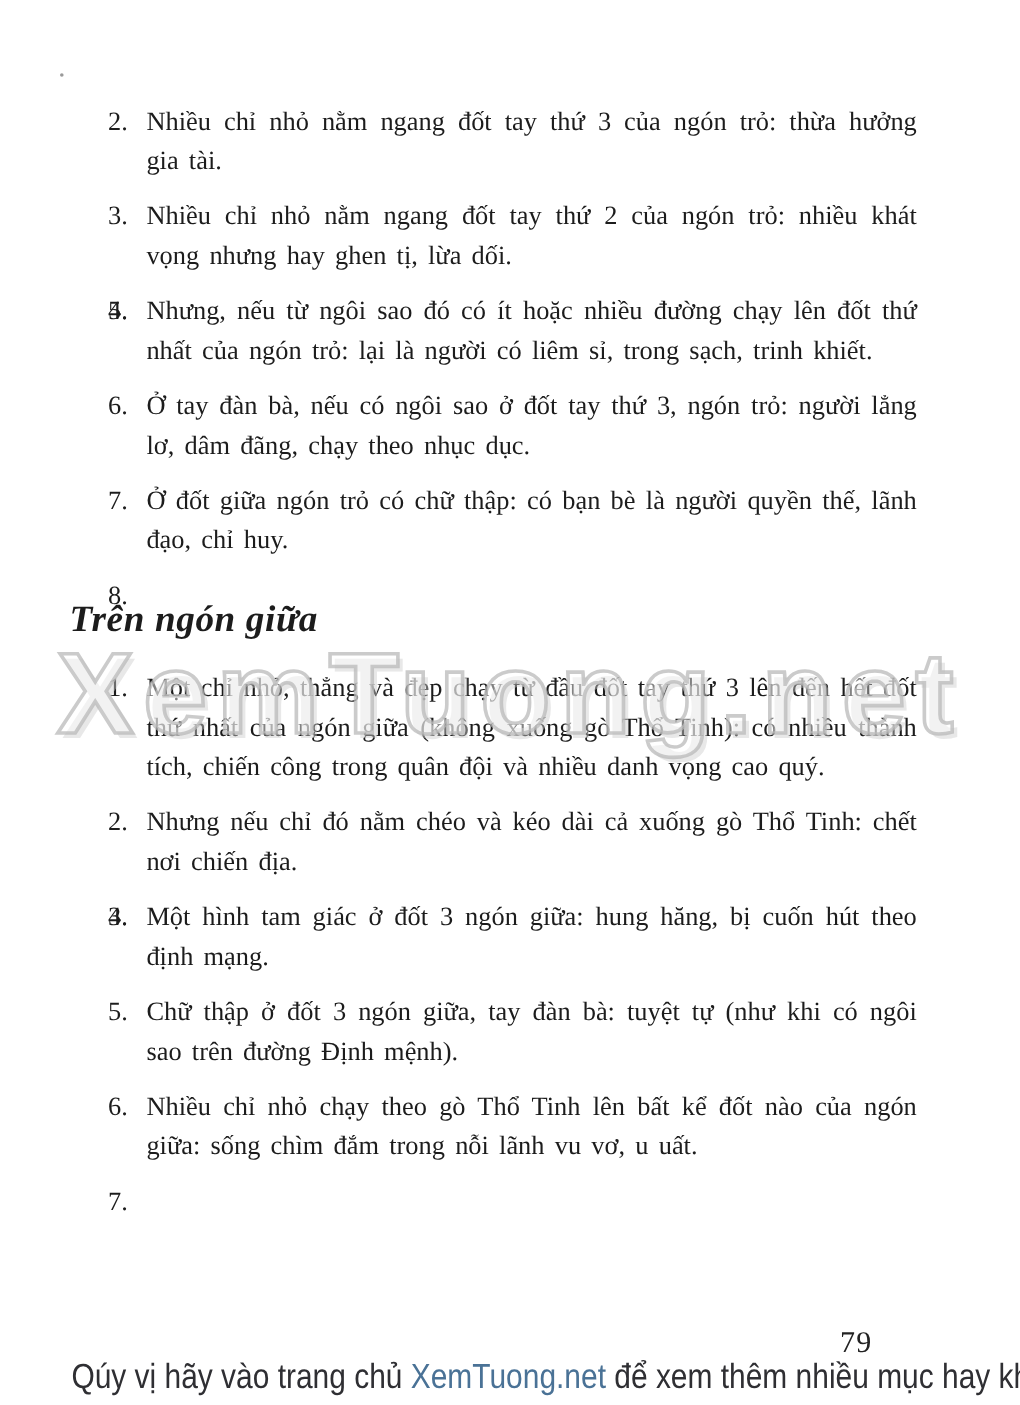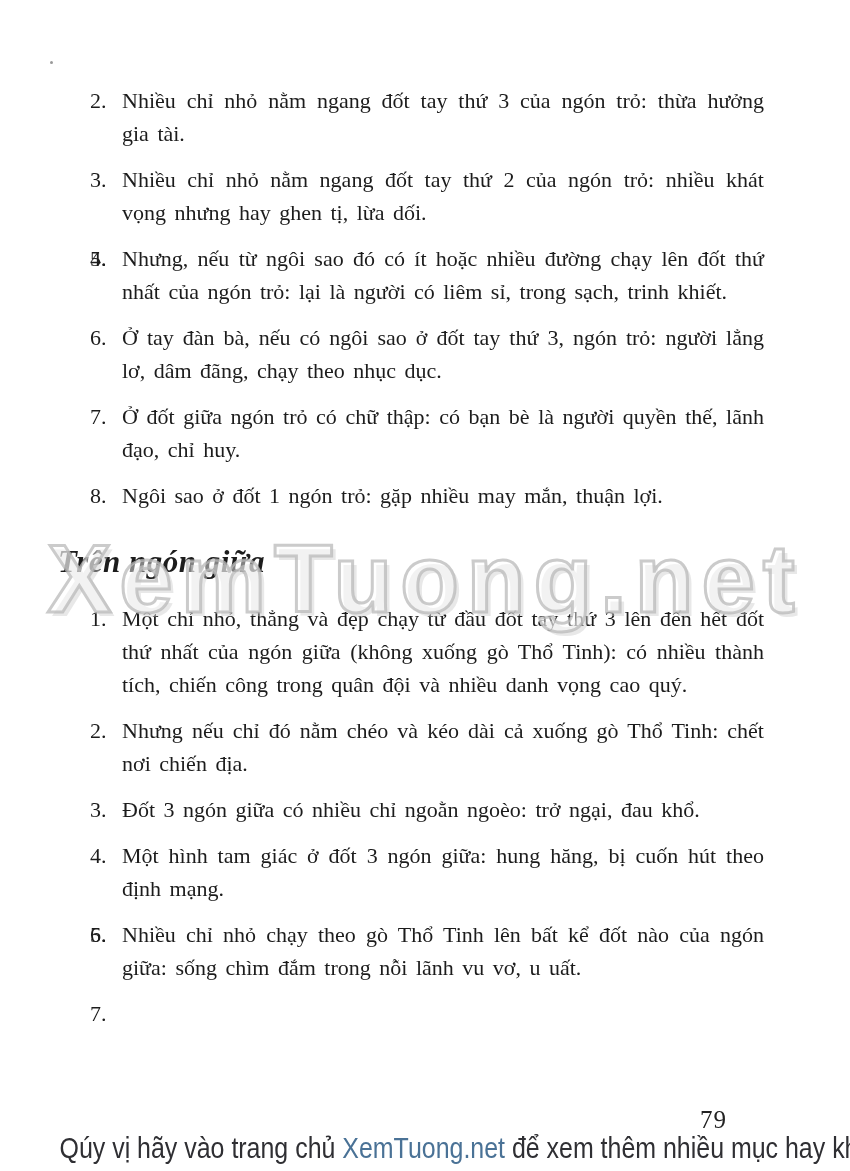--- a/index.html
+++ b/index.html
@@ -125,45 +125,44 @@
     <li class="item">
       <span class="num">6.</span>
       <span>Ở tay đàn bà, nếu có ngôi sao ở đốt tay thứ 3, ngón trỏ: người lẳng lơ, dâm đãng, chạy theo nhục dục.</span>
     </li>
     <li class="item">
       <span class="num">7.</span>
       <span>Ở đốt giữa ngón trỏ có chữ thập: có bạn bè là người quyền thế, lãnh đạo, chỉ huy.</span>
     </li>
     <li class="item">
       <span class="num">8.</span>
-      <span>Ngôi sao ở đốt 1 ngón trỏ: gặp nhiều may mắn, thuận lợi.</span>
     </li>
   </ol>
 
   <div class="section-heading">Trên ngón giữa</div>
 
   <ol class="plain">
     <li class="item">
       <span class="num">1.</span>
       <span>Một chỉ nhỏ, thẳng và đẹp chạy từ đầu đốt tay thứ 3 lên đến hết đốt thứ nhất của ngón giữa (không xuống gò Thổ Tinh): có nhiều thành tích, chiến công trong quân đội và nhiều danh vọng cao quý.</span>
     </li>
     <li class="item">
       <span class="num">2.</span>
       <span>Nhưng nếu chỉ đó nằm chéo và kéo dài cả xuống gò Thổ Tinh: chết nơi chiến địa.</span>
     </li>
     <li class="item">
       <span class="num">3.</span>
-      <span>Đốt 3 ngón giữa có nhiều chỉ ngoằn ngoèo: trở ngại, đau khổ.</span>
     </li>
     <li class="item">
       <span class="num">4.</span>
       <span>Một hình tam giác ở đốt 3 ngón giữa: hung hăng, bị cuốn hút theo định mạng.</span>
     </li>
     <li class="item">
       <span class="num">5.</span>
+      <span>Chữ thập ở đốt 3 ngón giữa, tay đàn bà: tuyệt tự (như khi có ngôi sao trên đường Định mệnh).</span>
     </li>
     <li class="item">
       <span class="num">6.</span>
       <span>Nhiều chỉ nhỏ chạy theo gò Thổ Tinh lên bất kể đốt nào của ngón giữa: sống chìm đắm trong nỗi lãnh vu vơ, u uất.</span>
     </li>
     <li class="item">
       <span class="num">7.</span>
     </li>
 
   </ol>

